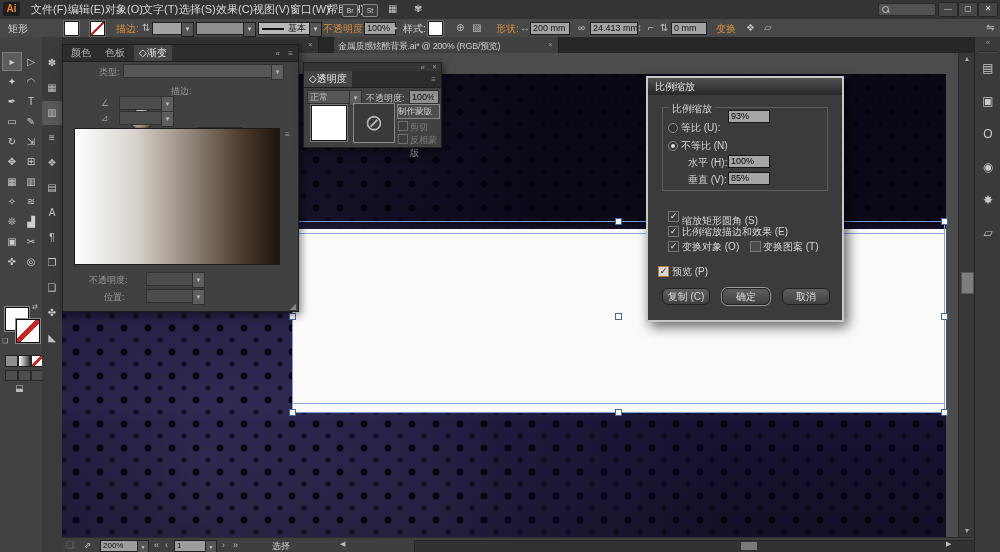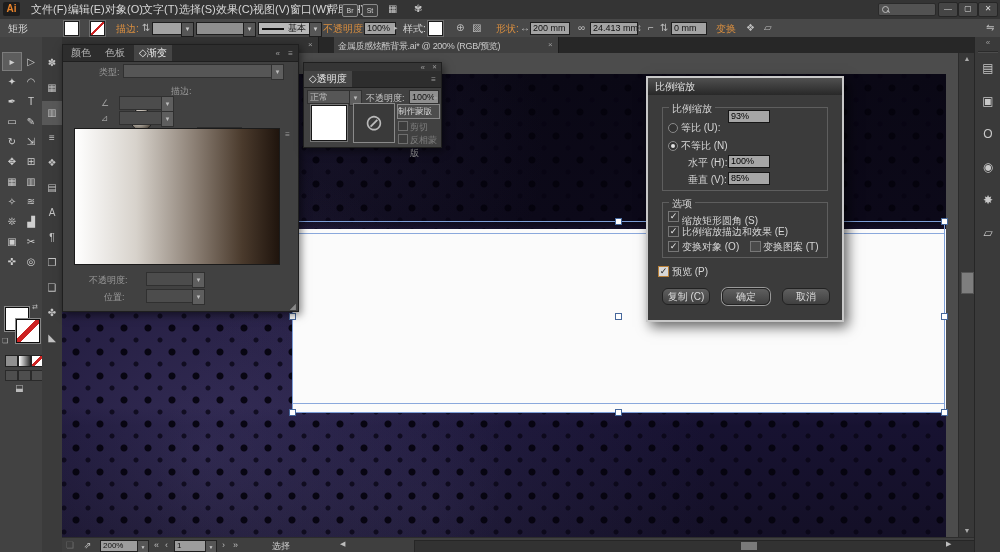--- a/index.html
+++ b/index.html
@@ -409,23 +409,20 @@
     </div>
     <span class="radio" style="left:20px;top:45px"></span>
     <span class="dtext" style="left:33px;top:43px">等比 (U):</span>
     <span class="dfield" style="left:80px;top:32px">93%</span>
     <span class="radio on" style="left:20px;top:63px"></span>
     <span class="dtext" style="left:33px;top:61px">不等比 (N)</span>
     <span class="dtext" style="left:40px;top:78px">水平 (H):</span>
     <span class="dfield" style="left:80px;top:77px">100%</span>
     <span class="dtext" style="left:40px;top:95px">垂直 (V):</span>
     <span class="dfield" style="left:80px;top:94px">85%</span>
-    <div class="group" style="left:14px;top:124px;width:164px;height:54px">
-      <span class="legend">选项</span>
-    </div>
     <span class="dcheck" style="left:20px;top:133px">✓</span>
     <span class="dtext" style="left:34px;top:136px">缩放矩形圆角 (S)</span>
     <span class="dcheck" style="left:20px;top:148px">✓</span>
     <span class="dtext" style="left:34px;top:147px">比例缩放描边和效果 (E)</span>
     <span class="dcheck" style="left:20px;top:163px">✓</span>
     <span class="dtext" style="left:34px;top:162px">变换对象 (O)</span>
     <span class="dcheck empty" style="left:102px;top:163px"></span>
     <span class="dtext" style="left:115px;top:162px">变换图案 (T)</span>
     <span class="dcheck preview" style="left:10px;top:188px">✓</span>
     <span class="dtext" style="left:24px;top:187px">预览 (P)</span>

